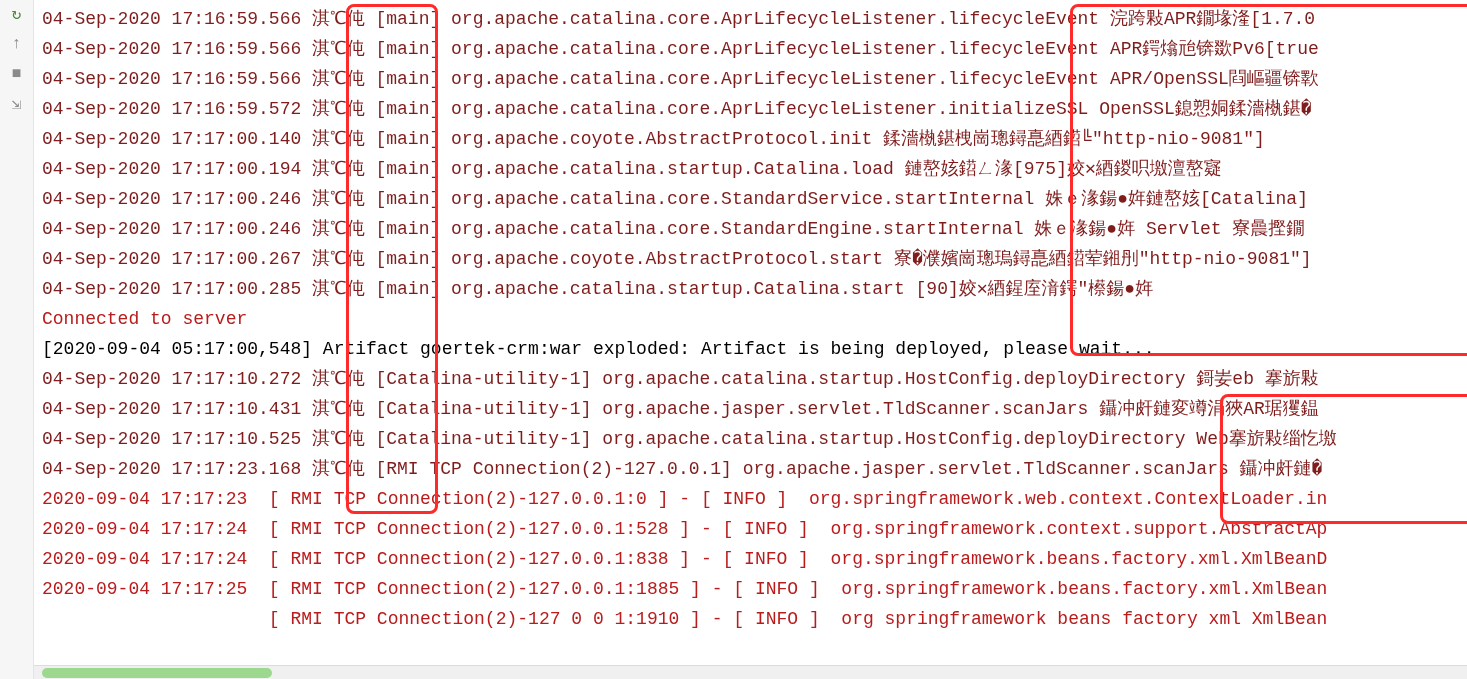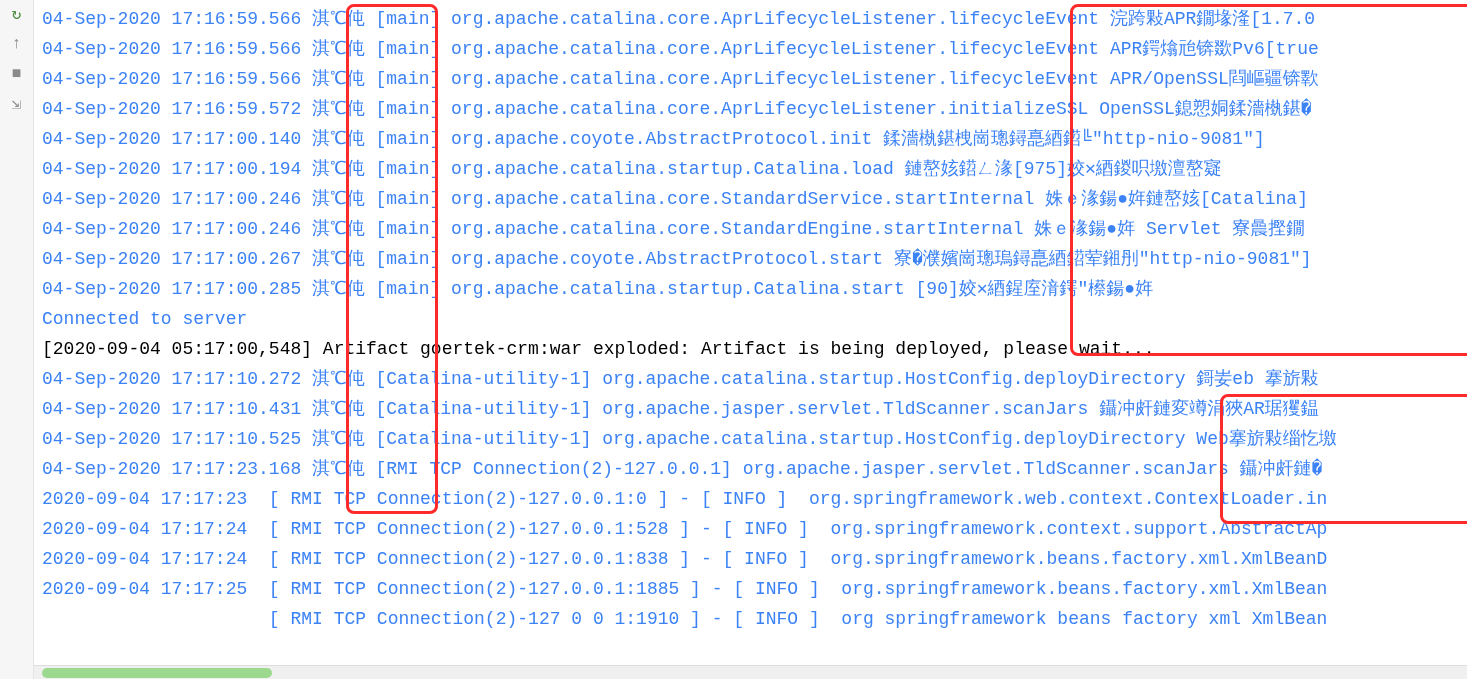--- a/index.html
+++ b/index.html
@@ -3,22 +3,22 @@
 <meta charset="utf-8">
 <style>
   * { margin: 0; padding: 0; box-sizing: border-box; }
   html, body { width: 1467px; height: 679px; overflow: hidden; background: #ffffff; font-family: "Consolas","Menlo","Courier New",monospace; font-size: 18px; }
   .wrap { display: flex; height: 100%; }
   .gutter { width: 34px; background: #f6f6f6; border-right: 1px solid #e4e4e4; display: flex; flex-direction: column; align-items: center; padding-top: 4px; gap: 10px; }
   .gutter .ico { width: 20px; height: 20px; display:flex; align-items:center; justify-content:center; font-size:16px; color:#4a8a3a; cursor:pointer; }
   .gutter .ico.grey { color:#8a8a8a; }
   .console { position: relative; flex: 1; overflow: hidden; }
   .lines { position: absolute; left: 0; top: 0; padding: 4px 0 0 8px; white-space: pre; line-height: 30px; }
-  .line { color: #3b82f6; }
-  .line.red { color: #3b82f6; }
+  .line { color: #b91c1c; }
+  .line.red { color: #7f1d1d; }
   .line.blue { color: #000000; }
   .box { position:absolute; border: 3px solid #ff2a2a; border-radius: 8px; pointer-events:none; }
   .hbar { position:absolute; left:0; right:0; bottom:0; height:14px; background:#f0f0f0; border-top:1px solid #ddd; }
   .hbar .thumb { position:absolute; left:8px; top:2px; width:230px; height:10px; background:#9cd98f; border-radius:5px; }
 </style>
 </head>
 <body>
 
 <div class="wrap">
   <div class="gutter">

